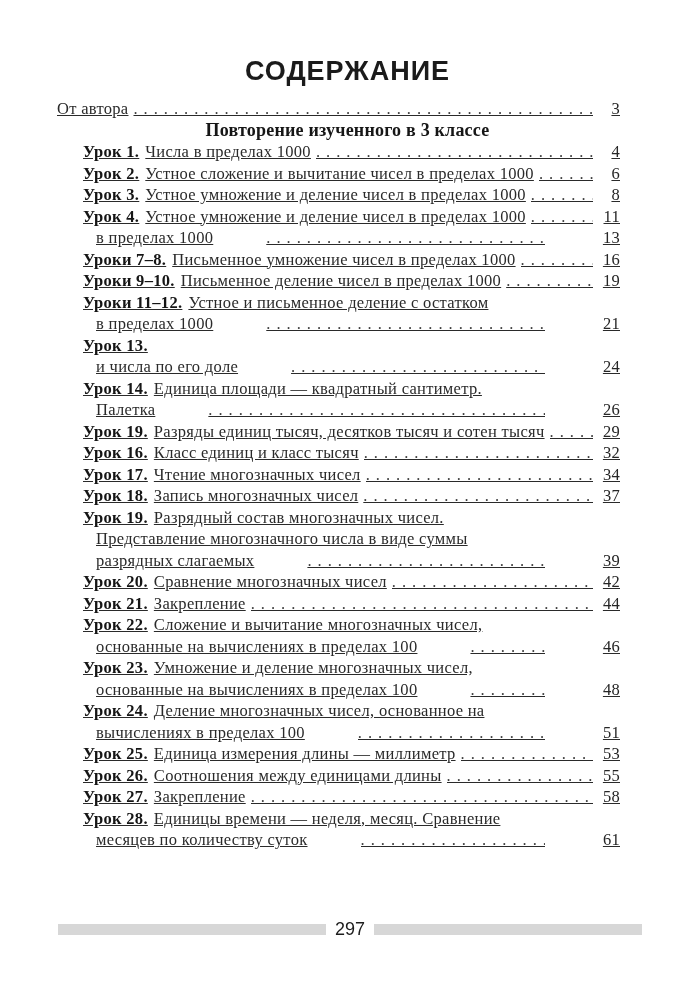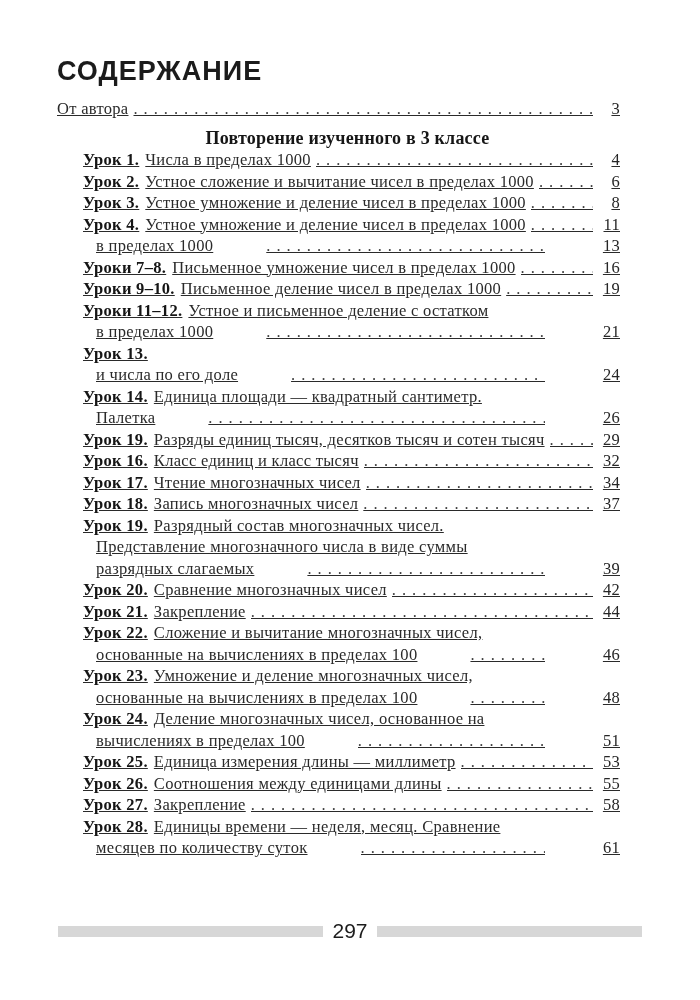--- a/index.html
+++ b/index.html
@@ -12,21 +12,21 @@
     overflow: hidden;
     box-sizing: border-box;
     padding: 56px 62px 0 57px;
   }
   .title {
     font-family: "Liberation Sans", sans-serif;
     font-weight: 700;
     font-size: 27px;
     line-height: 30px;
     letter-spacing: 1px;
-    text-align: left;
+    text-align: center;
     color: #1b1b1b;
     margin: 0 0 12px 0;
   }
   .toc-line {
     display: flex;
     align-items: baseline;
     line-height: 21.5px;
     font-size: 16.5px;
     letter-spacing: 0.3px;
     padding-right: 18px;
@@ -49,35 +49,35 @@
     content: "..................................................................................";
     letter-spacing: 6px;
   }
   .pg { flex: none; min-width: 21px; text-align: right; margin-left: 4px; color: #262626; }
   .sec-head {
     text-align: center;
     font-weight: 700;
     font-size: 18px;
     line-height: 21.5px;
     color: #161616;
-    margin-top: 8px;
+    margin-top: 0;
     letter-spacing: 0.2px;
   }
   .footer {
     position: absolute;
     left: 58px; right: 58px; top: 919px;
     display: flex;
     align-items: center;
   }
   .bar { flex: 1 1 auto; height: 11px; background: #d7d7d7; }
   .pgnum {
     flex: none;
     margin: 0 9px;
     font-family: "Liberation Sans", sans-serif;
-    font-size: 21px;
+    font-size: 18px;
     color: #1c1c1c;
   }
 </style>
 </head>
 <body>
 
 <div class="page">
   <h1 class="title">СОДЕРЖАНИЕ</h1>
 
   <div class="toc-line">

